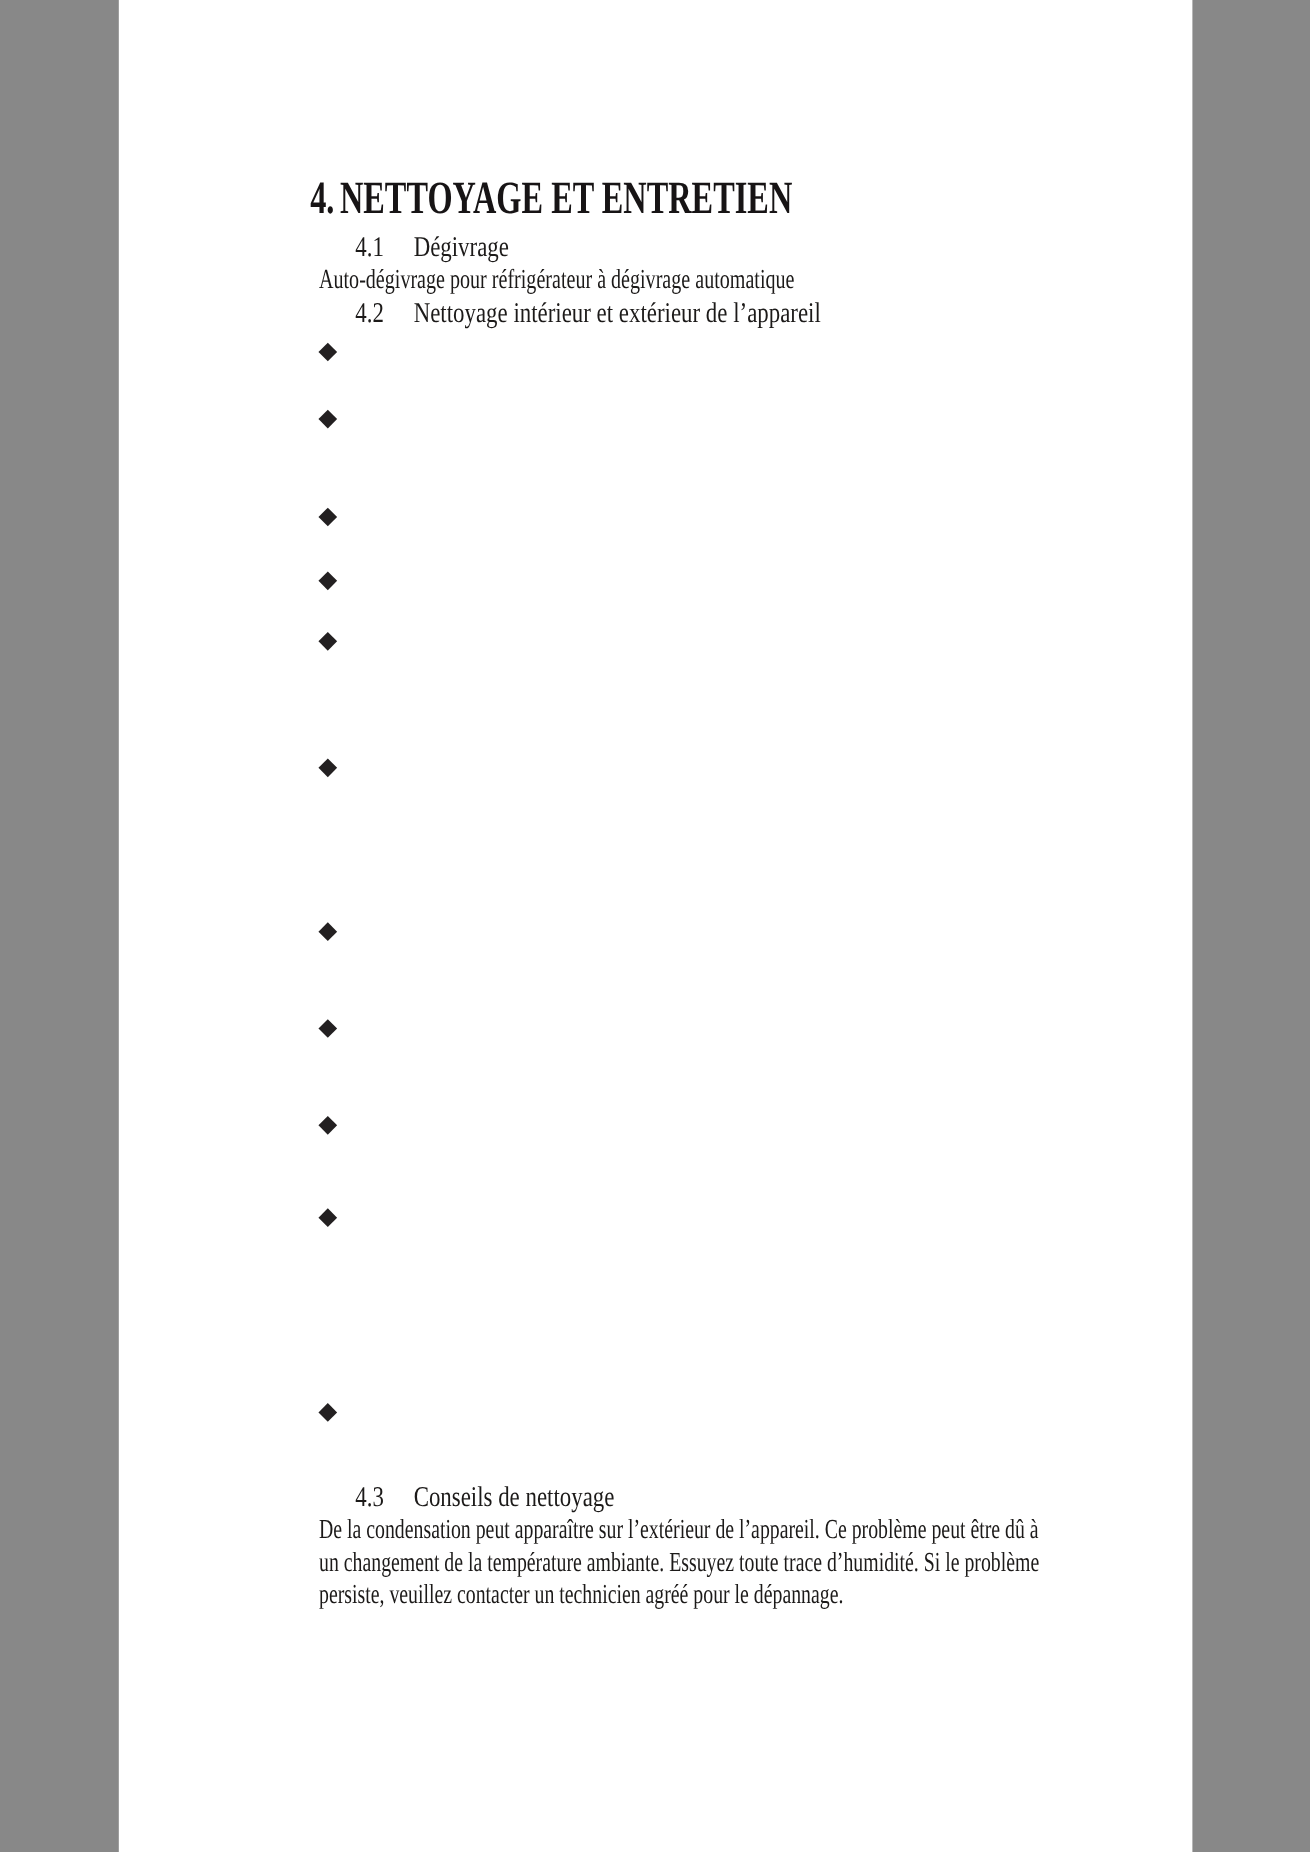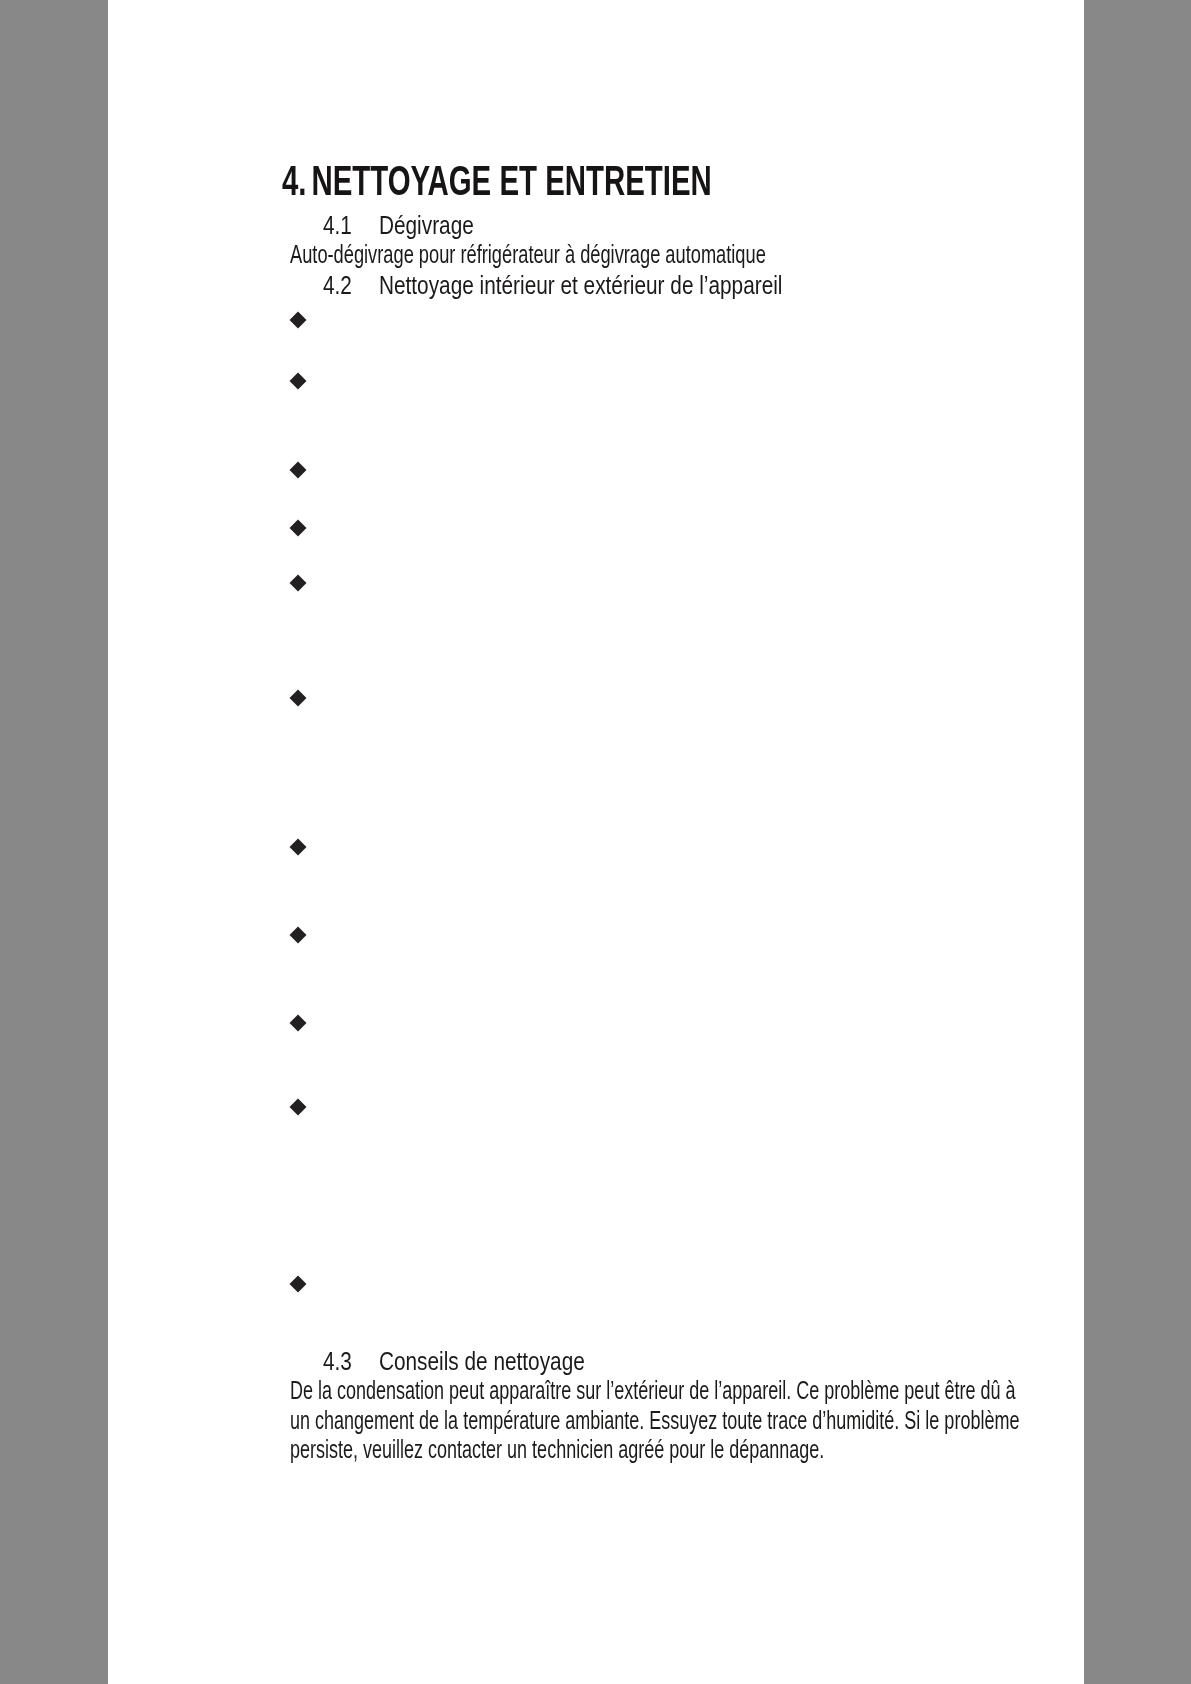--- a/index.html
+++ b/index.html
@@ -7,21 +7,21 @@
     padding: 0;
     background: #888;
   }
   .page {
     position: relative;
     width: 976px;
     height: 1684px;
     margin: 0 auto;
     background: #ffffff;
     overflow: hidden;
-    font-family: Liberation Sans, sans-serif;
+    font-family: Liberation Serif, serif;
     color: #1c1a19;
   }
   .line {
     position: absolute;
     white-space: pre;
     transform-origin: 0 0;
   }
   .h1line {
     font-size: 42px;
     line-height: 42px;

